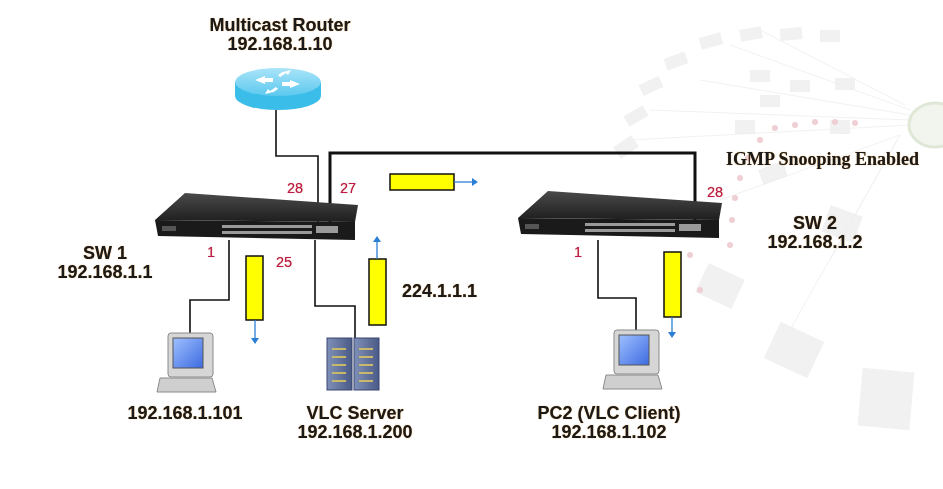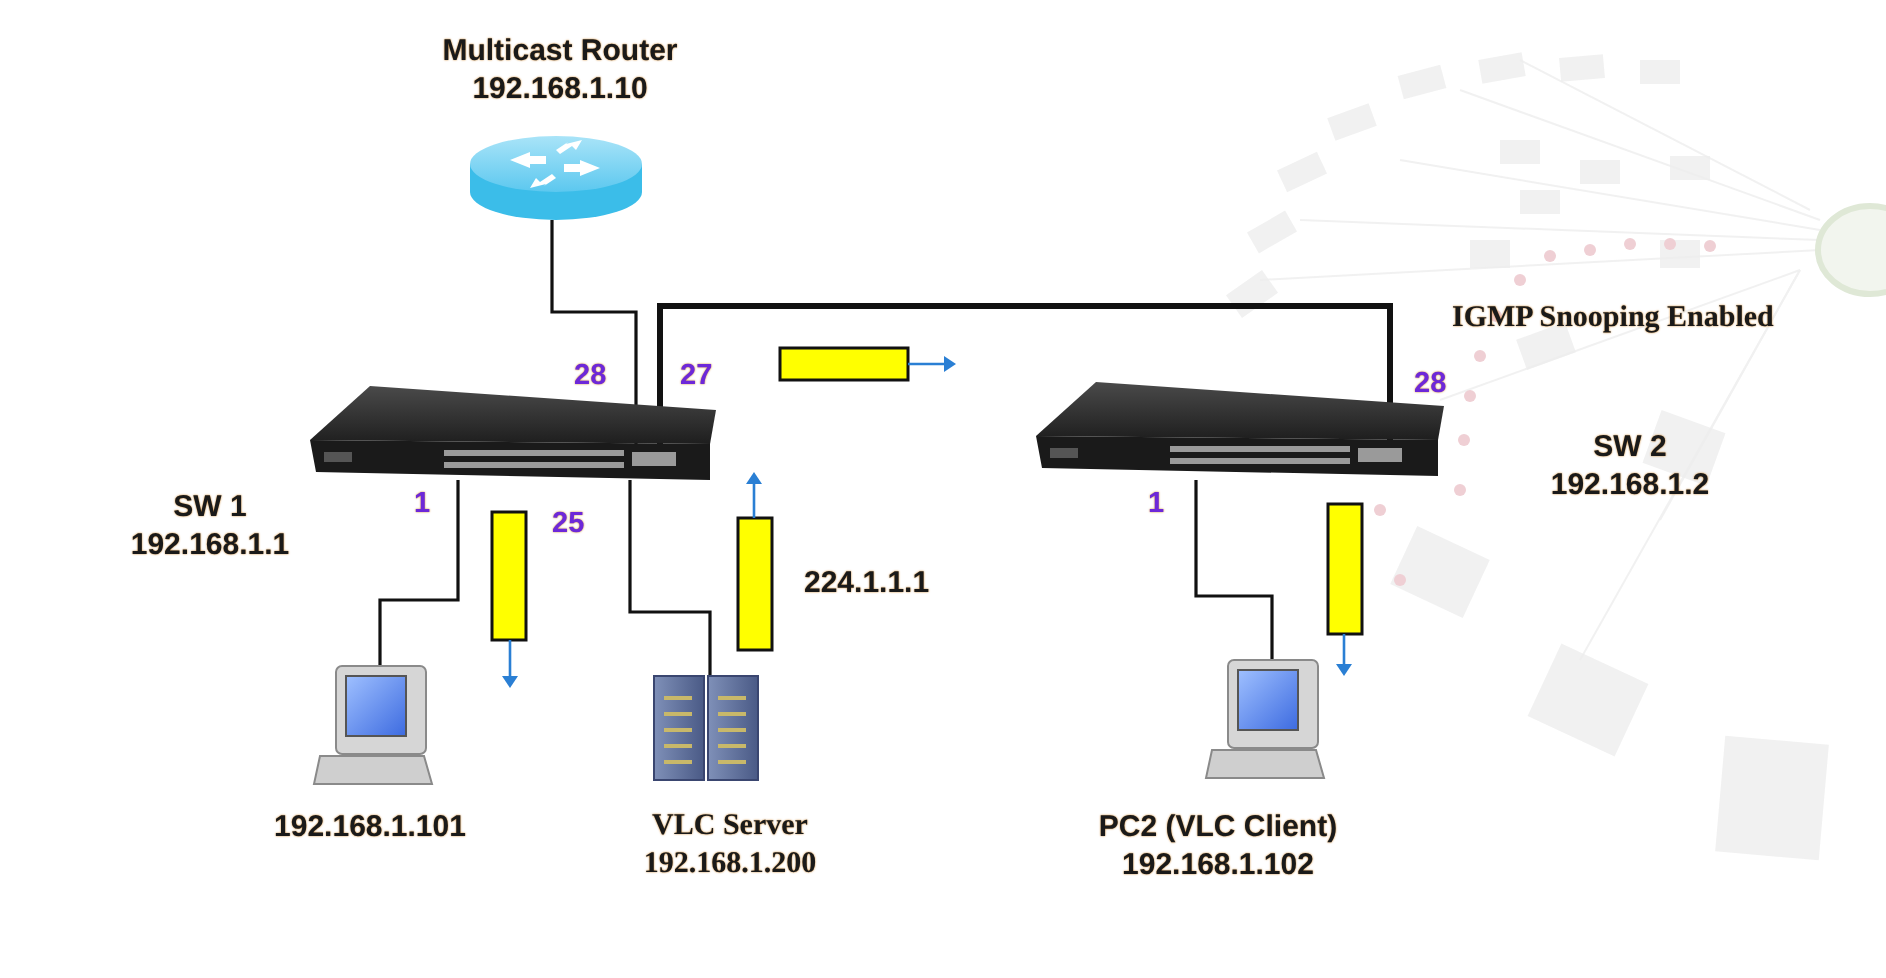--- a/index.html
+++ b/index.html
@@ -1,21 +1,21 @@
 <!DOCTYPE html>
 <html><head>
 <meta charset="utf-8">
 <style>
   html, body { margin: 0; padding: 0; background: #ffffff; }
   body { width: 943px; height: 489px; position: relative; overflow: hidden;
          font-family: "Liberation Sans", sans-serif; }
-  .lbl { position: absolute; font-weight: bold; font-size: 15px; color: #1a1a1a;
+  .lbl { position: absolute; font-weight: bold; font-size: 18px; color: #1a1a1a;
          text-align: center; line-height: 19px; white-space: nowrap;
          text-shadow: 0 0 1px #c87a1a; }
-  .port { position: absolute; font-weight: bold; font-size: 14.5px; color: #6d28d9;
+  .port { position: absolute; font-weight: normal; font-size: 14.5px; color: #be185d;
           text-shadow: 0 0 1px #c87a1a; }
   svg { position: absolute; left: 0; top: 0; }
 </style>
 </head>
 <body>
 
 <svg width="943" height="489">
   <g opacity="0.55" stroke="#e6e6e6" stroke-width="1" fill="none">
     <line x1="730" y1="45" x2="910" y2="110"></line>
     <line x1="700" y1="80" x2="910" y2="115"></line>
@@ -191,21 +191,21 @@
 
 <div class="lbl" style="left:760px; top:214px; width:110px;">
   <div>SW 2</div>
   <div>192.168.1.2</div>
 </div>
 
 <div class="lbl" style="left:100px; top:404px; width:170px;">
   <div>192.168.1.101</div>
 </div>
 
-<div class="lbl" style="left:300px; top:404px; width:130px;font-family:Liberation Serif, serif;">
+<div class="lbl" style="left:290px; top:404px; width:130px;">
   <div>VLC Server</div>
   <div>192.168.1.200</div>
 </div>
 
 <div class="lbl" style="left:524px; top:404px; width:170px;">
   <div>PC2 (VLC Client)</div>
   <div>192.168.1.102</div>
 </div>
 
 <div class="lbl" style="left:726px; top:150px;font-family:Liberation Serif, serif;">IGMP Snooping Enabled</div>

